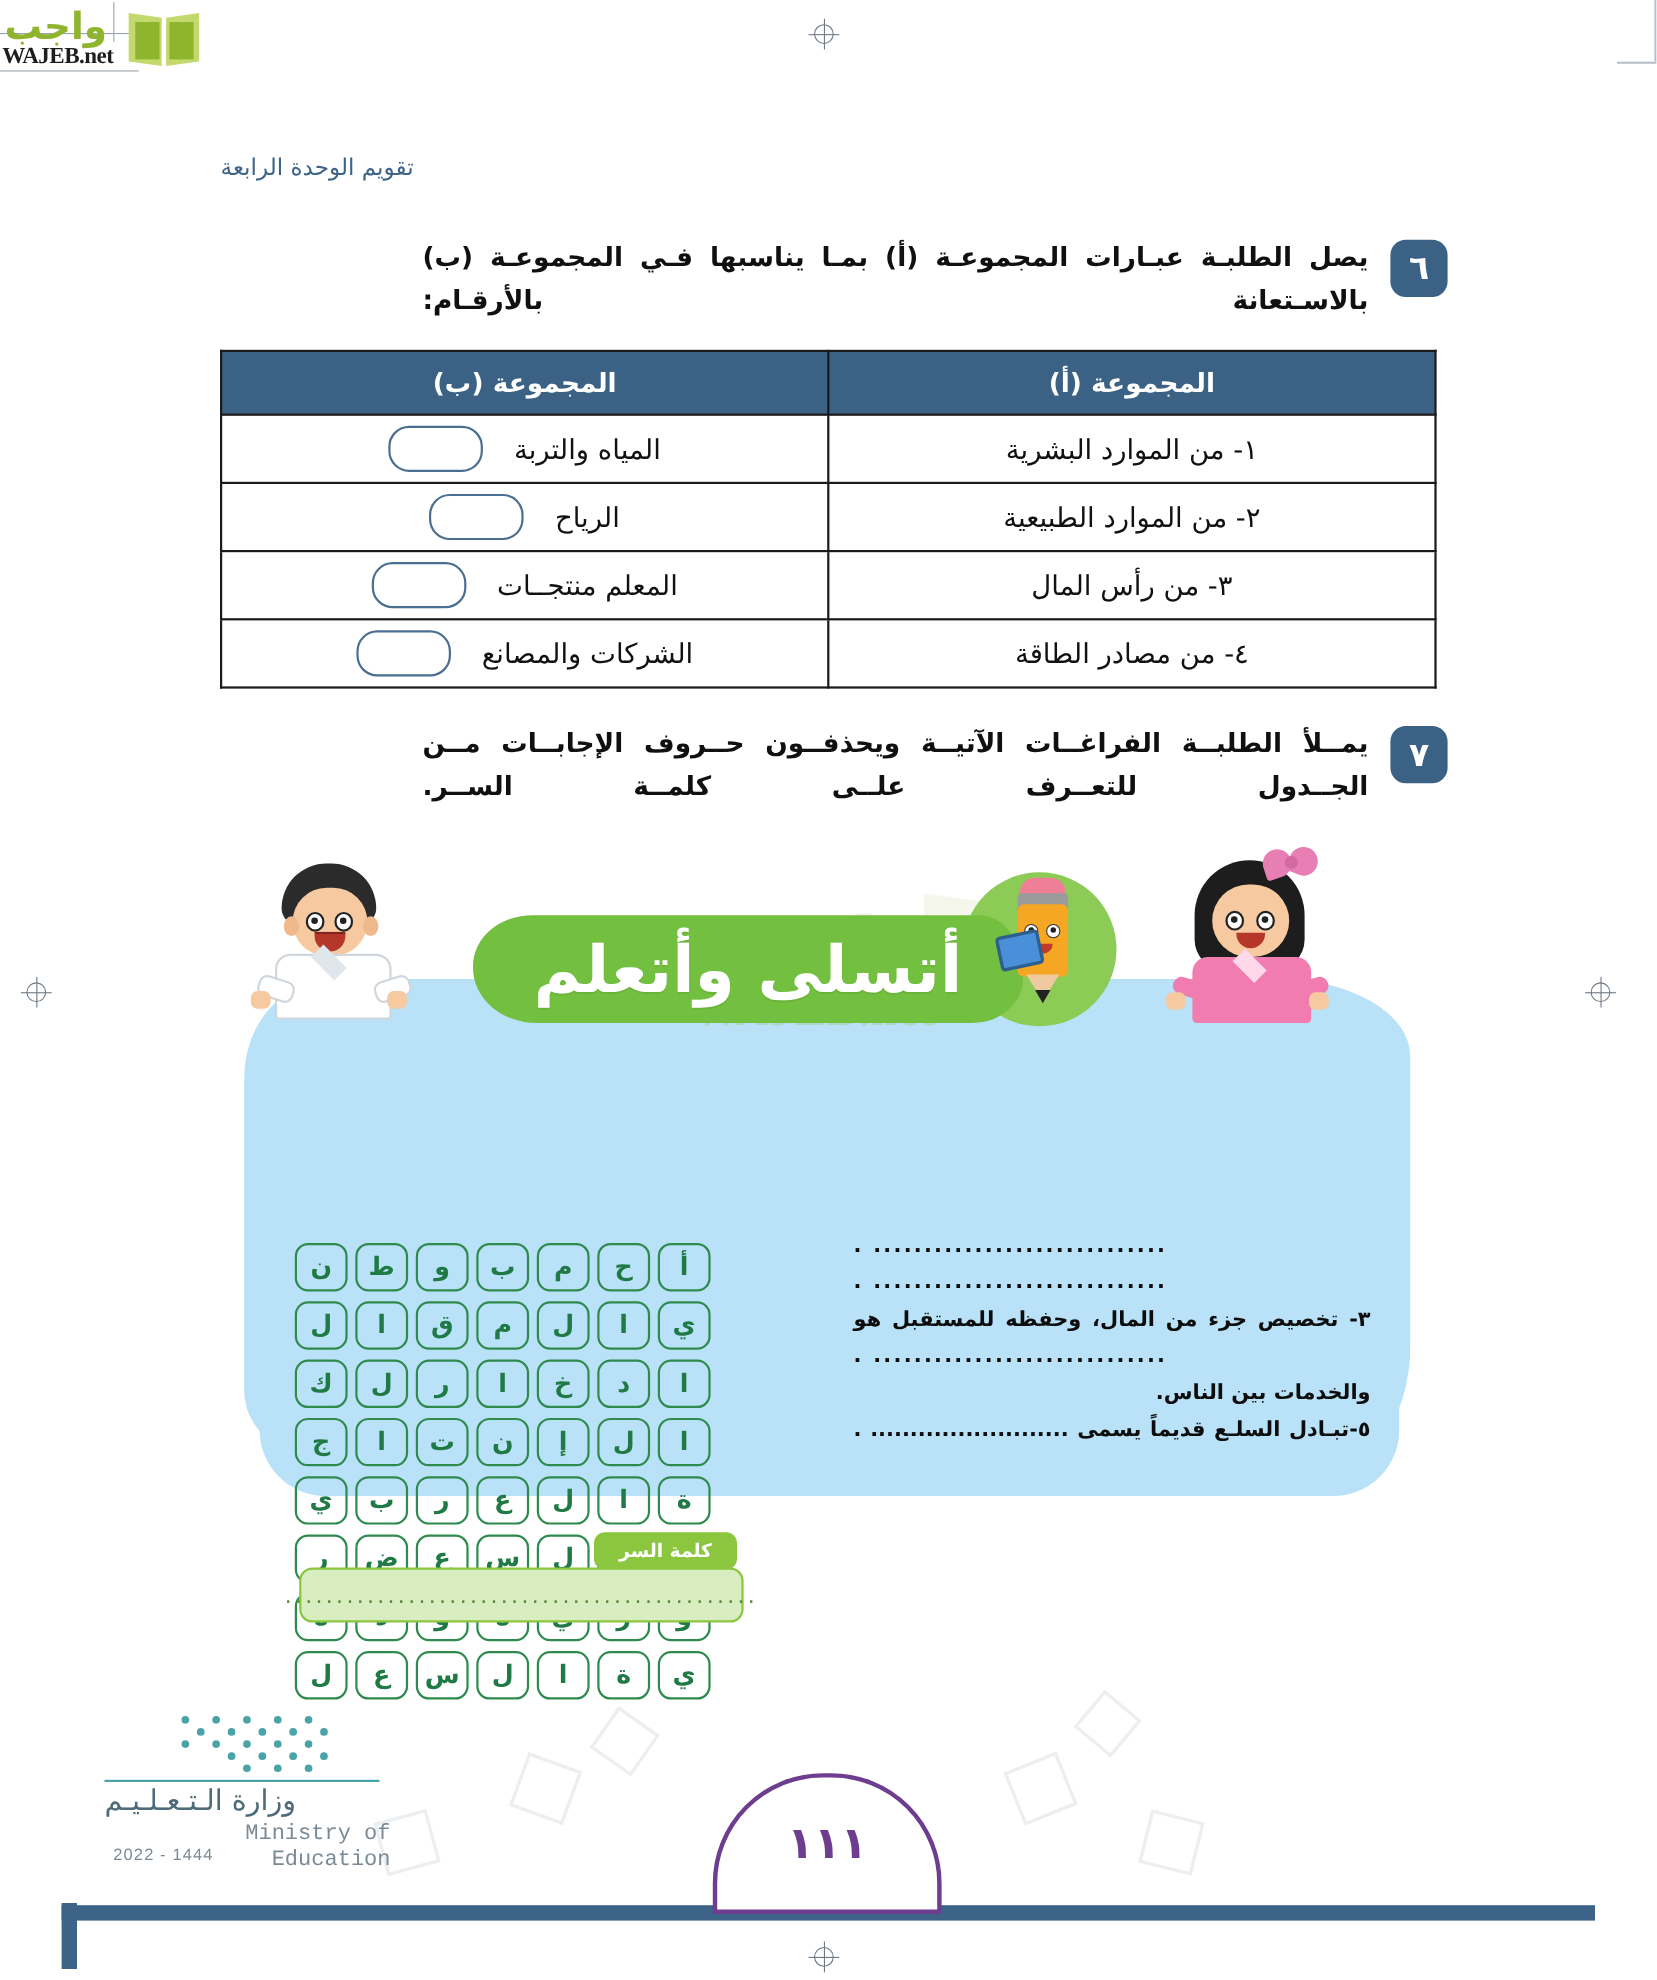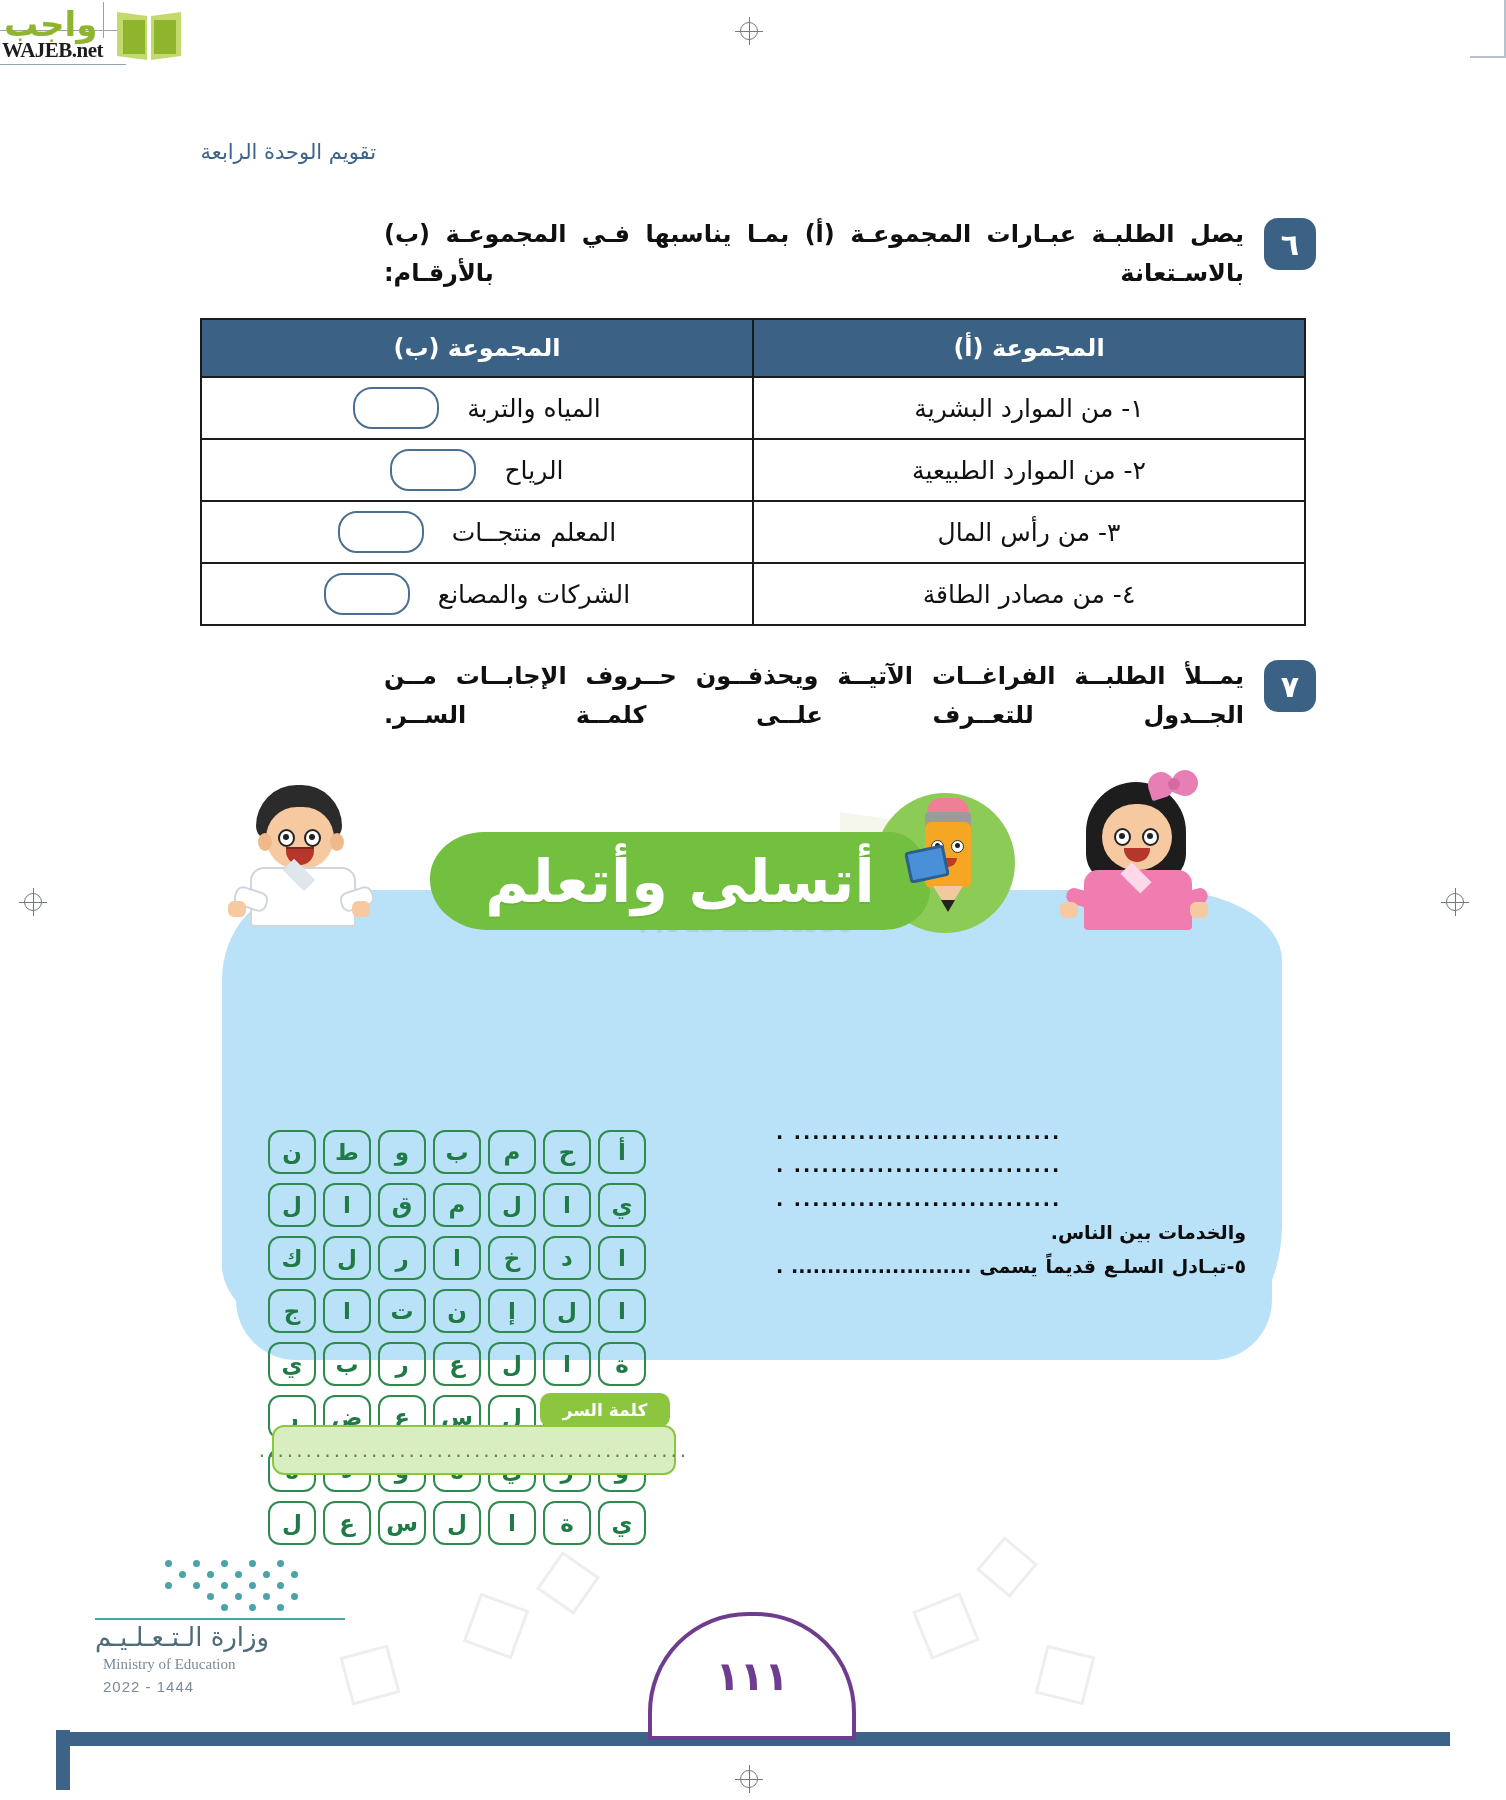--- a/index.html
+++ b/index.html
@@ -186,22 +186,22 @@
   .pq-item{margin-bottom:4px;font-size:19px;line-height:1.55;font-weight:bold;color:#0d0d0d;
      font-family:"DejaVu Sans",sans-serif;text-align:justify;}
   .pq-item.jfy{text-align:justify;text-align-last:justify;}
 
   
   .moe{position:absolute;left:95px;top:1560px;width:260px;height:140px;}
   .moe-dots{position:absolute;left:70px;top:0px;width:160px;height:52px;}
   .moe-dots i{position:absolute;width:7px;height:7px;border-radius:50%;background:#4aa3a8;}
   .moe-name{position:absolute;left:0px;top:62px;font-size:26px;color:#4e6b7a;direction:rtl;
      font-family:"DejaVu Sans",sans-serif;letter-spacing:1px;}
-  .moe-en{position:absolute;left:8px;top:96px;font-size:15px;color:#7b8b96;
-     font-family:Liberation Serif, serif;}
+  .moe-en{position:absolute;left:8px;top:96px;font-size:20px;color:#7b8b96;
+     font-family:Liberation Mono, monospace;}
   .moe-yr{position:absolute;left:8px;top:118px;font-size:15px;color:#7b8b96;
      font-family:"Liberation Sans",sans-serif;letter-spacing:1px;}
   .moe-line{position:absolute;left:0px;top:58px;width:250px;height:2px;background:#4aa3a8;}
 
   .pagebox{position:absolute;left:648px;top:1612px;width:200px;height:120px;
      border:4px solid #6e3d8f;border-radius:100px 100px 0 0;background:#ffffff;
      display:flex;align-items:center;justify-content:center;}
   .pagebox span{font-size:40px;color:#6e3d8f;font-weight:bold;font-family:"DejaVu Sans",sans-serif;}
 
   .deco-sq{position:absolute;border:3px solid #eceef0;}
@@ -424,20 +424,21 @@
   </div>
 
 <div class="secret-tab">كلمة السر</div>
 <div class="secret-box">
   <span class="dots">..............................................</span>
 </div>
 
 <div class="pq-list" id="puzzle-questions">
     <div class="pq-item" style="text-align: left; letter-spacing: 2px;">............................. .</div>
     <div class="pq-item" style="text-align: left; letter-spacing: 2px;">............................. .</div>
+    <div class="pq-item jfy">٣- تخصيص جزء من المال، وحفظه للمستقبل هو</div>
     <div class="pq-item" style="text-align: left; letter-spacing: 2px;">............................. .</div>
     <div class="pq-item" style="text-align: right; letter-spacing: 2px;">والخدمات بين الناس.</div>
     <div class="pq-item jfy">٥-تبـادل السلـع قديماً يسمى ......................... .</div>
   </div>
 
 <div class="deco-sq d1"></div>
 <div class="deco-sq d2"></div>
 <div class="deco-sq d3"></div>
 <div class="deco-sq d4"></div>
 <div class="deco-sq d5"></div>

